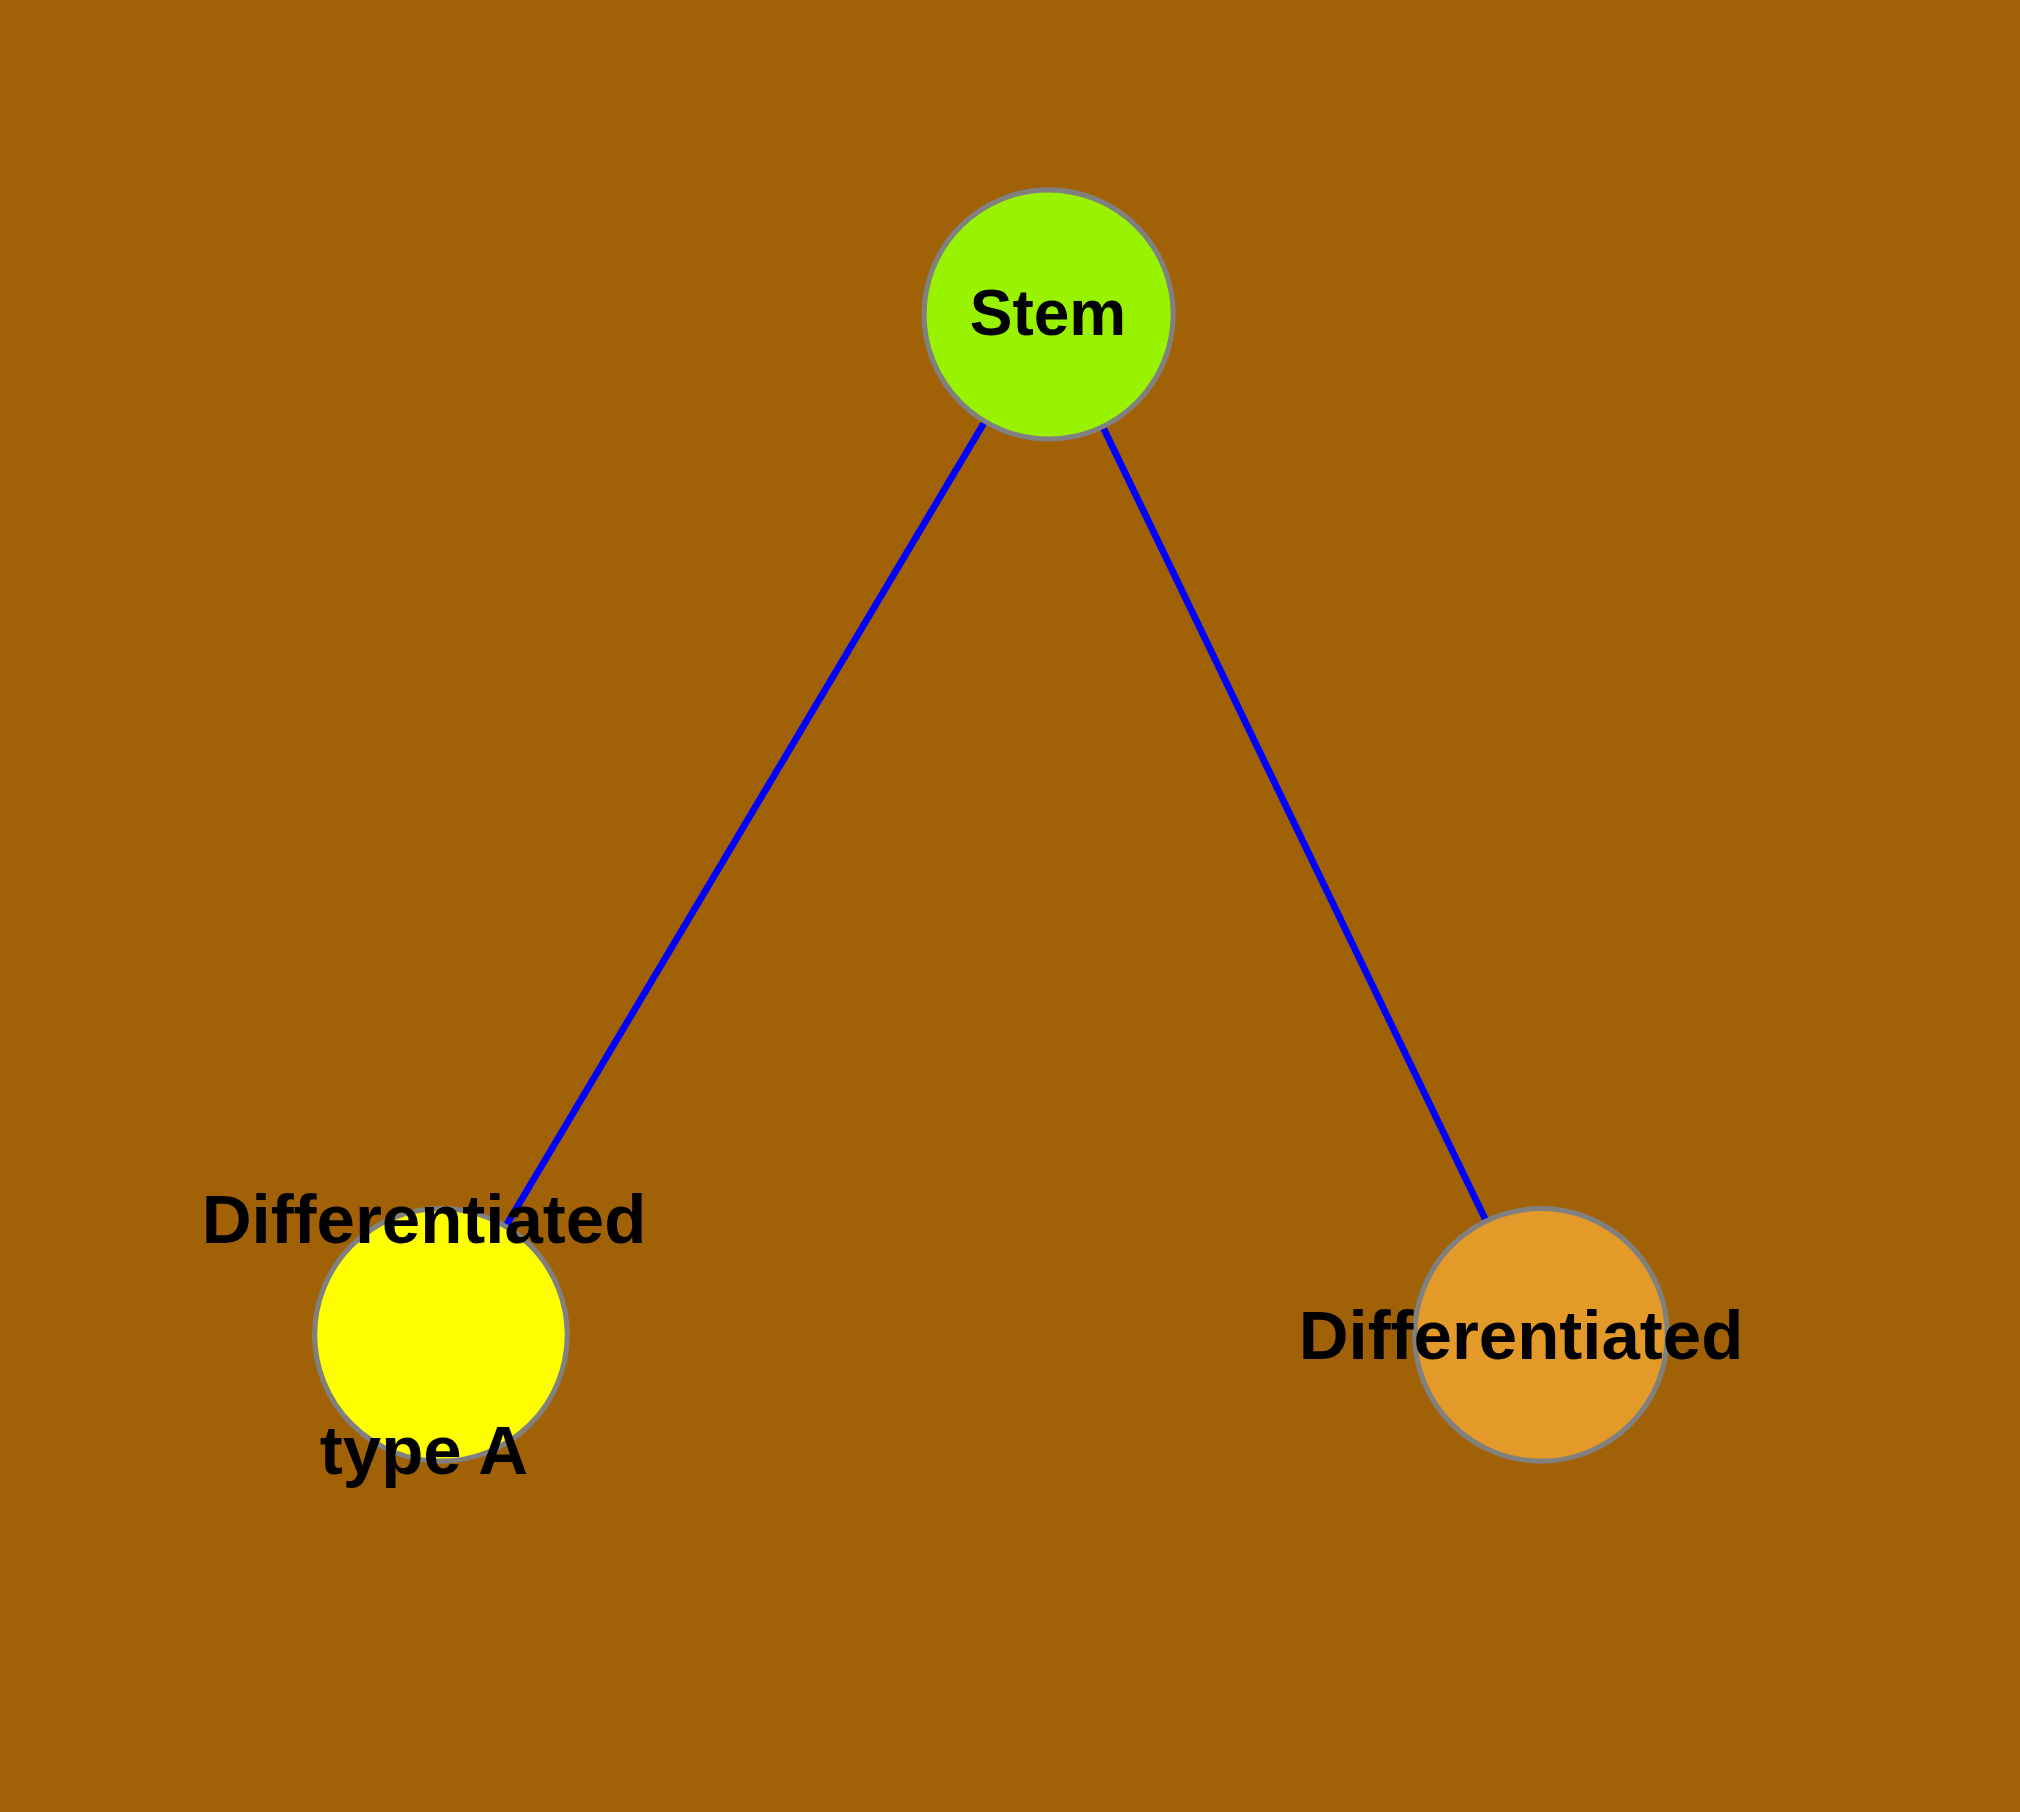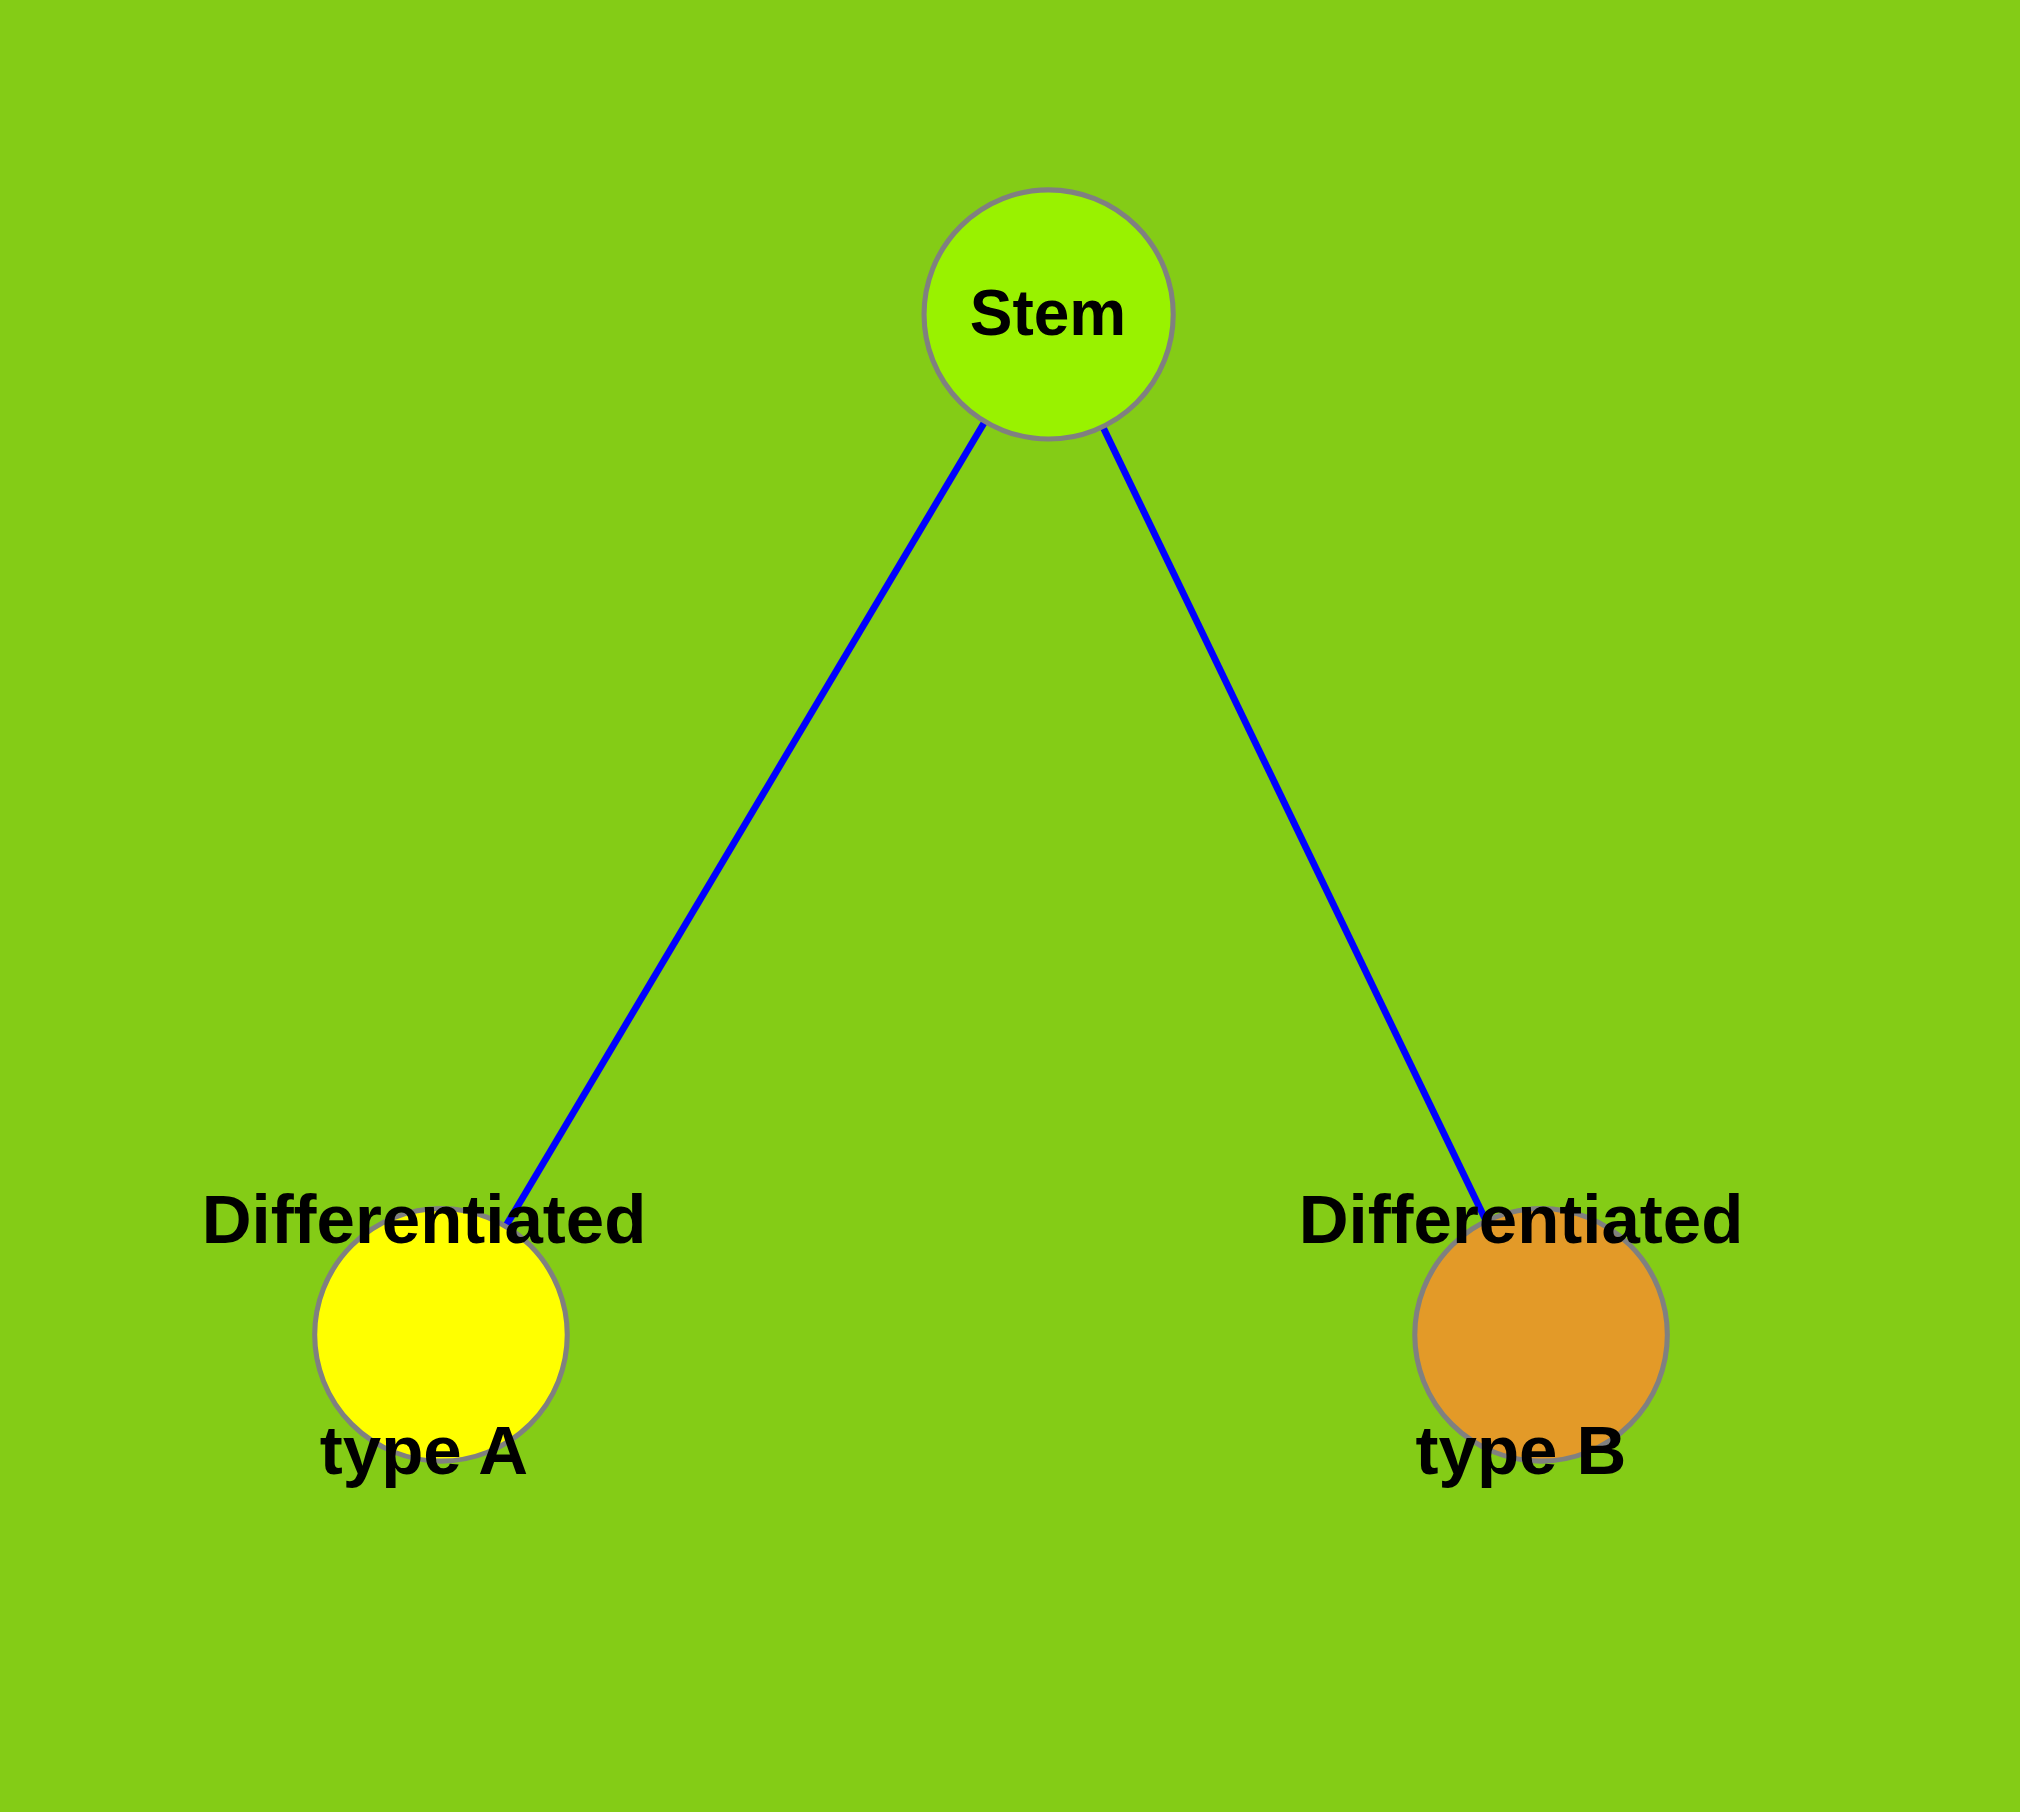--- a/index.html
+++ b/index.html
@@ -10,21 +10,21 @@
   body {
     width: 2021px;
     height: 1812px;
     overflow: hidden;
     font-family: "Liberation Sans", sans-serif;
   }
   #graph-canvas {
     position: relative;
     width: 2021px;
     height: 1812px;
-    background: #84cc16;
+    background: #a16207;
   }
   #graph-svg {
     position: absolute;
     top: 0;
     left: 0;
     width: 2021px;
     height: 1812px;
     display: block;
   }
   .node-label {
@@ -60,17 +60,16 @@
 
   <div class="node-label label-stem" style="left:1048px; top:314px;">Stem</div>
 
   <div class="node-label label-leaf" style="left:424px; top:1335px;">
     <div>Differentiated</div>
     <div>type A</div>
   </div>
 
   <div class="node-label label-leaf" style="left:1521px; top:1335px;">
     <div>Differentiated</div>
-    <div>type B</div>
   </div>
 
 </div>
 
 
 </body></html>

